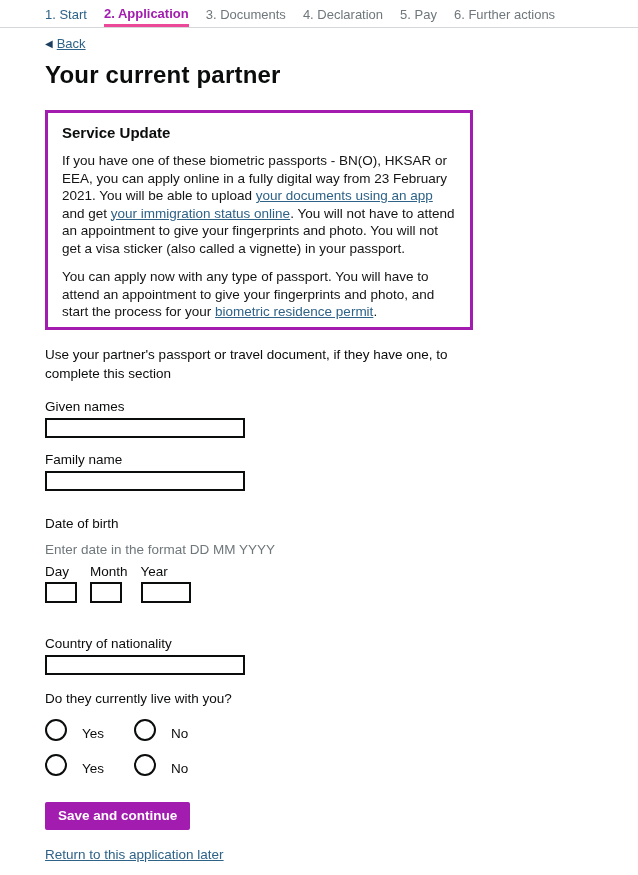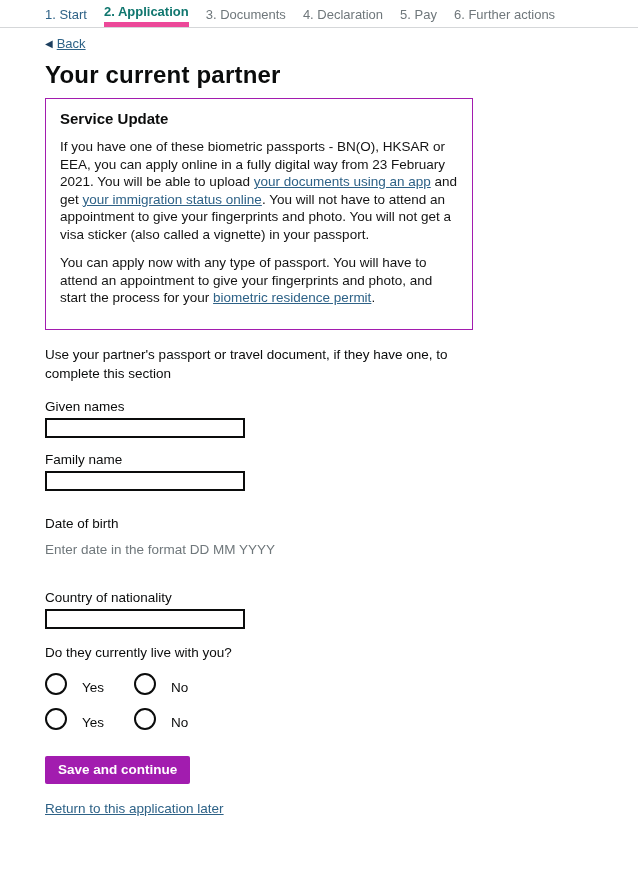--- a/index.html
+++ b/index.html
@@ -18,23 +18,23 @@
     border-bottom: 1px solid #d5d7d9;
     display: flex;
     align-items: flex-end;
     gap: 17px;
     font-size: 13px;
     height: 28px;
   }
   .step { white-space: nowrap; padding-bottom: 5px; }
   .step-link { color: #2e6287; cursor: pointer; }
   .step-active {
-    color: #0f766e;
+    color: #a21caf;
     font-weight: bold;
-    border-bottom: 5px solid #ec4899;
+    border-bottom: 3px solid #ec4899;
     padding-bottom: 3px;
   }
   .step-disabled { color: #6f777b; }
   
   .back-row {
     margin: 8px 0 0 45px;
     display: flex;
     align-items: center;
     gap: 4px;
     font-size: 13px;
@@ -44,24 +44,24 @@
   
   h1.page-title {
     margin: 11px 0 0 45px;
     font-size: 24px;
     line-height: 26px;
     font-weight: bold;
     letter-spacing: 0.2px;
   }
   
   .service-box {
-    margin: 10px 0 0 45px;
+    margin: 22px 0 0 45px;
     width: 428px;
-    border: 1px solid #a21caf;
-    padding: 11px 14px 22px 14px;
+    border: 3px solid #a21caf;
+    padding: 11px 14px 6px 14px;
     background: #ffffff;
   }
   .service-box h2 { font-size: 15px; font-weight: bold; }
   .service-box p {
     margin-top: 11px;
     line-height: 17.5px;
     color: #141414;
   }
   a.inline-link, .link {
     color: #2e6287;
@@ -162,20 +162,34 @@
   <div class="field-label">Given names</div>
   <input class="text-input" type="text" style="">
 
   
   <div class="field-label" style="margin-top:14px;">Family name</div>
   <input class="text-input" type="text" style="">
 
   
   <div class="field-label dob-label">Date of birth</div>
   <div class="hint">Enter date in the format DD MM YYYY</div>
+  <div class="dmy-row">
+    <div class="dmy-col">
+      <span class="small-label">Day</span>
+      <input class="date-input w-day" type="text" style="">
+    </div>
+    <div class="dmy-col">
+      <span class="small-label">Month</span>
+      <input class="date-input w-month" type="text" style="">
+    </div>
+    <div class="dmy-col">
+      <span class="small-label">Year</span>
+      <input class="date-input w-year" type="text" style="">
+    </div>
+  </div>
 
   
   <div class="field-label nat-label">Country of nationality</div>
   <input class="text-input" type="text" style="">
 
   
   <div class="question">Do they currently live with you?</div>
   <div class="radio-row">
     <span class="radio-opt">
       <span class="radio-circle"></span>

